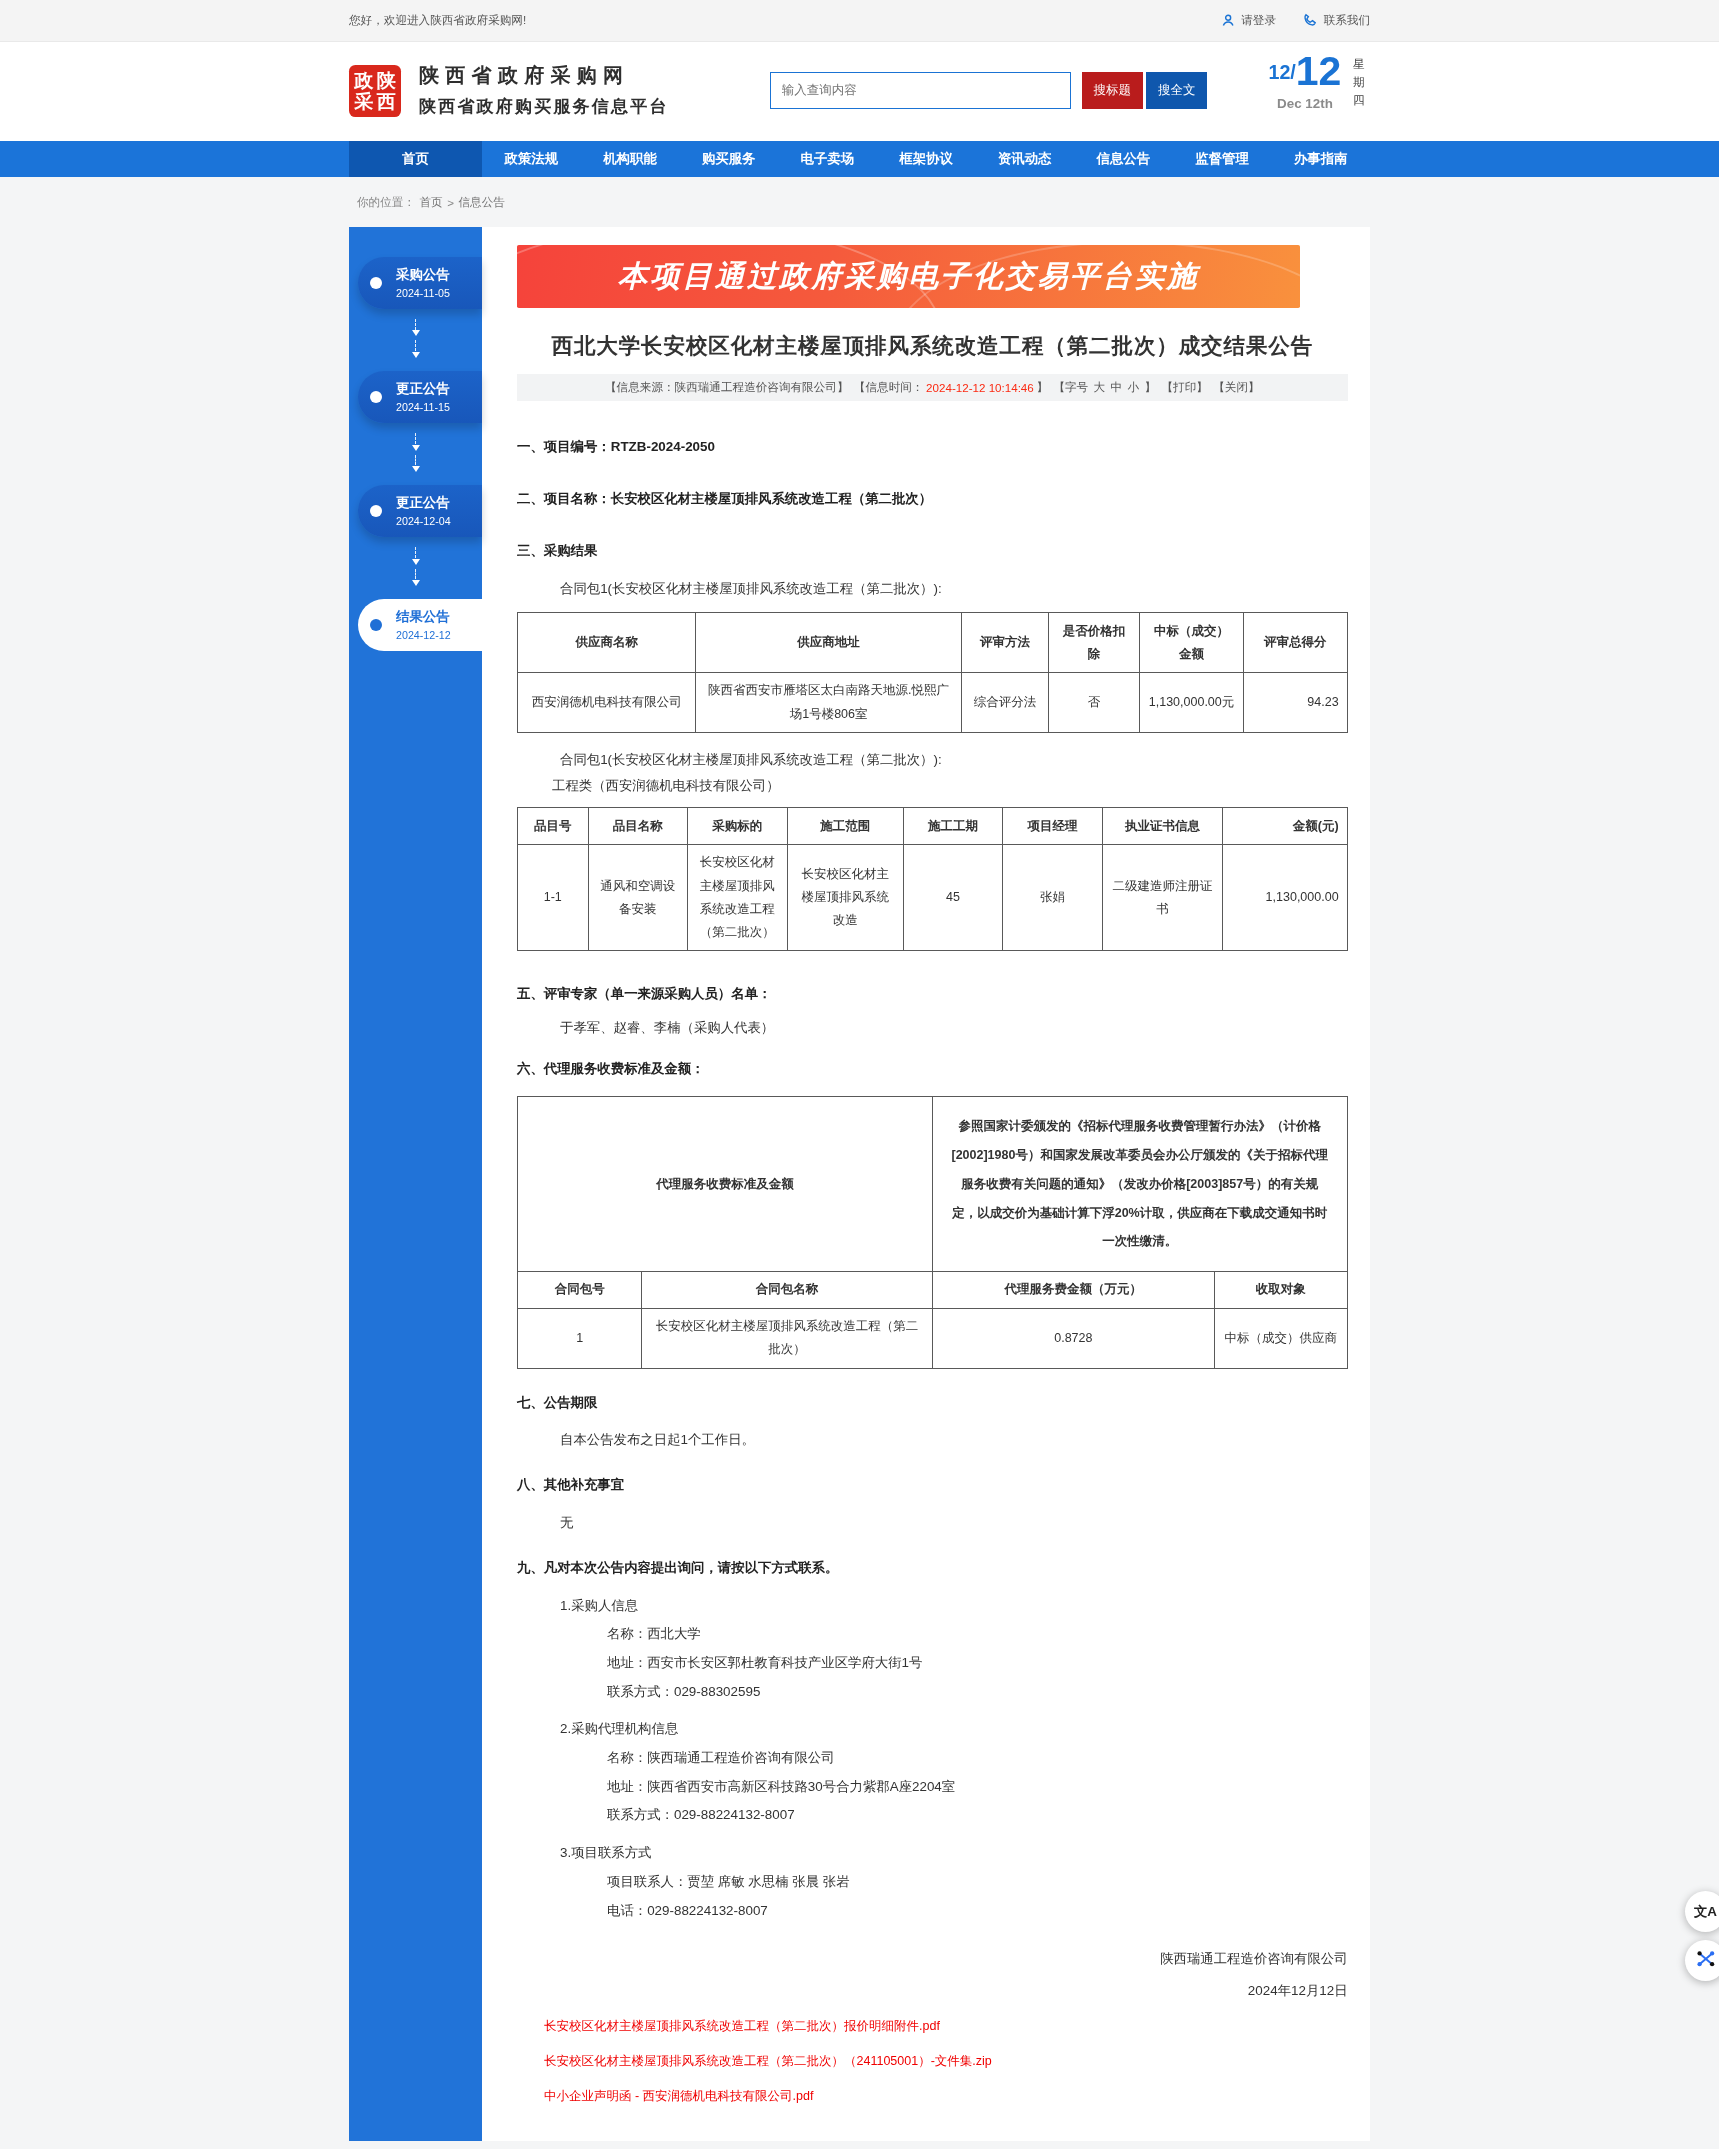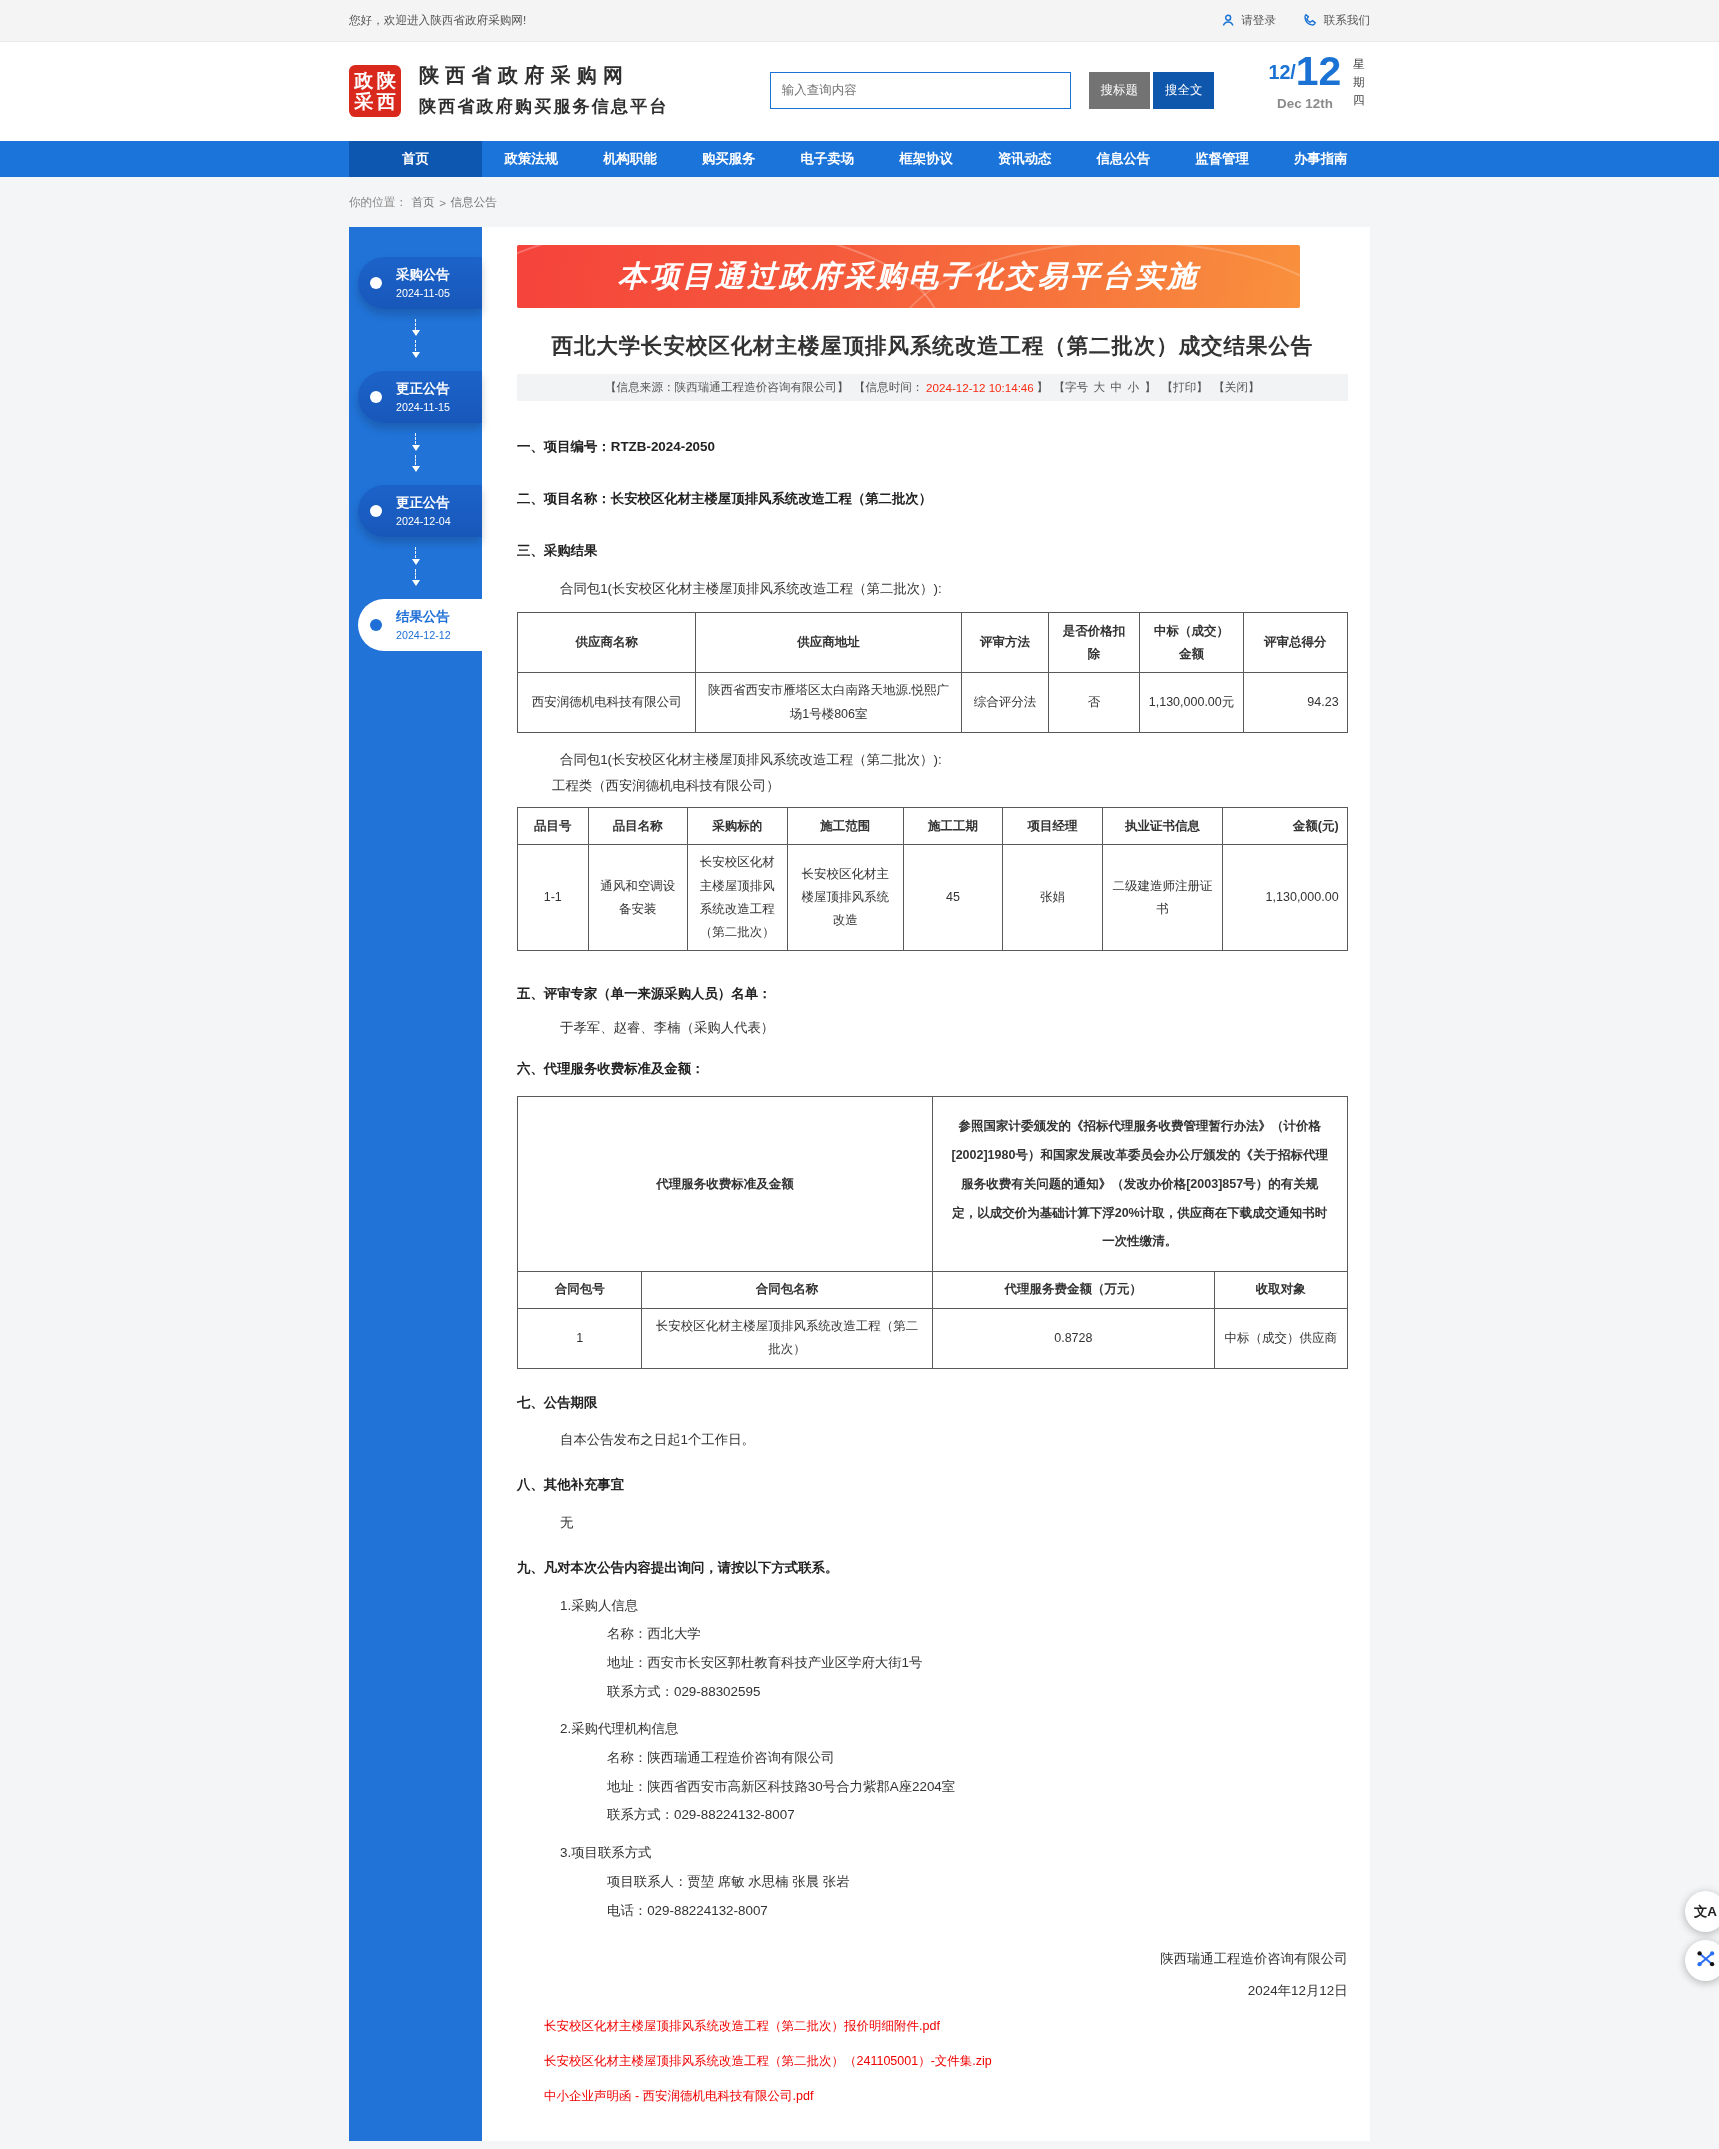--- a/index.html
+++ b/index.html
@@ -22,39 +22,39 @@
   .header-inner { height:100%; }
   .logo { position:absolute; left:0; top:23px; width:52px; height:52px; background:#d9281c; border-radius:6.3px;
           display:grid; grid-template-columns:1fr 1fr; grid-template-rows:1fr 1fr; padding:4.5px 3.6px; cursor:pointer; }
   .logo span { color:#fff; font-weight:bold; font-size:19px; text-align:center; line-height:21.5px; }
   .site-names { position:absolute; left:70px; top:19.7px; }
   .site-title { font-size:20px; font-weight:bold; color:#2e2e2e; letter-spacing:6.3px; }
   .site-sub { font-size:17px; font-weight:bold; color:#2e2e2e; letter-spacing:2.2px; margin-top:6.3px; }
   .search { position:absolute; left:421px; top:29.6px; display:flex; }
   .search-input { width:301px; height:37px; border:1.8px solid #1a73d4; background:#fff; padding:0 10.7px; font-size:12.5px; color:#333; outline:none; font-family:inherit; }
   .search-btn { height:37px; border:none; color:#fff; font-size:12.5px; padding:0 11.6px; cursor:pointer; font-family:inherit; }
-  .btn-title { background:#737373; margin-left:18px; }
+  .btn-title { background:#b91c1c; margin-left:11px; }
   .btn-full  { background:#0f57ad; margin-left:3.6px; }
   .datebox { position:absolute; right:5.4px; top:10.7px; display:flex; }
   .date-nums { display:flex; align-items:flex-end; }
   .d-month { font-size:19.7px; font-weight:bold; color:#1a73d4; margin-bottom:5.4px; }
   .d-day { font-size:41px; font-weight:bold; color:#1a73d4; line-height:0.9; }
   .date-en { text-align:center; font-size:13.4px; font-weight:bold; color:#8b8b8b; margin-top:6.3px; }
   .date-week { margin-left:11.6px; font-size:11.6px; color:#444; padding-top:2.7px; }
   .date-week span { display:block; line-height:1.55; }
 
   
   .nav { height:36px; background:#1b74d9; }
   .nav-inner { display:flex; height:36px; }
   .nav-item { flex:1; display:flex; align-items:center; justify-content:center; color:#fff; font-size:13.4px; font-weight:bold; cursor:pointer; }
   .nav-item.active { flex:0 0 133px; background:#0e57b0; }
 
   
   .main-bg { background:#f4f5f6; padding-bottom:10.7px; }
-  .crumbbar { height:50px; display:flex; align-items:center; }
+  .crumbbar { height:50px; display:flex; align-items:center;margin-left:8px; }
   .crumb-inner { font-size:11.6px; color:#888; display:flex; align-items:center; gap:4.5px; }
   .crumb-inner .lnk { color:#777; cursor:pointer; }
 
   .card { background:#fff; min-height:1788px; display:flex; }
 
   
   .sidebar { flex:0 0 133px; background:#2173d8; padding-top:30px; }
   .pill { position:relative; margin-left:9px; height:52px; border-radius:26px 0 0 26px;
           background:linear-gradient(180deg,#1c63c9,#1857ba); box-shadow:0 5.4px 8px rgba(0,0,0,.18);
           display:flex; flex-direction:column; justify-content:center; padding-left:38px; cursor:pointer; }

